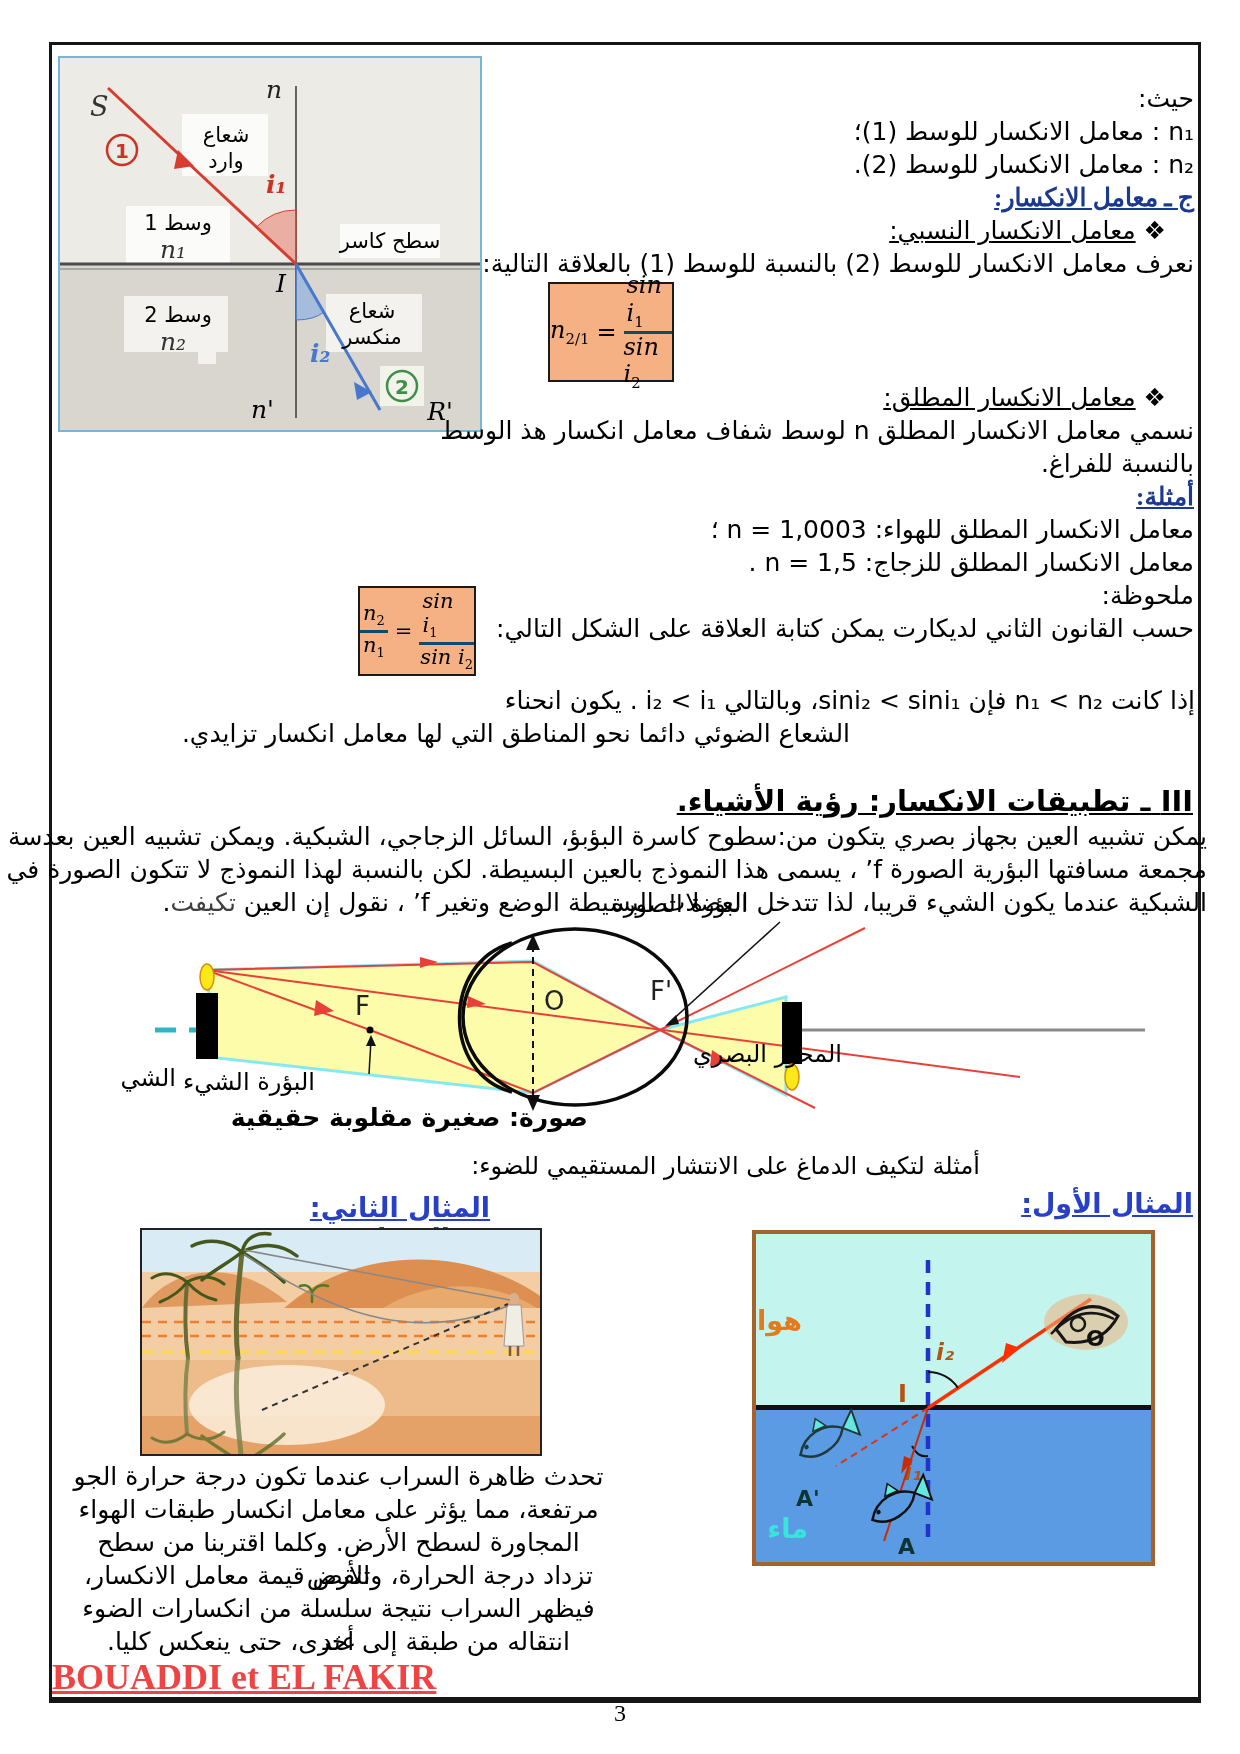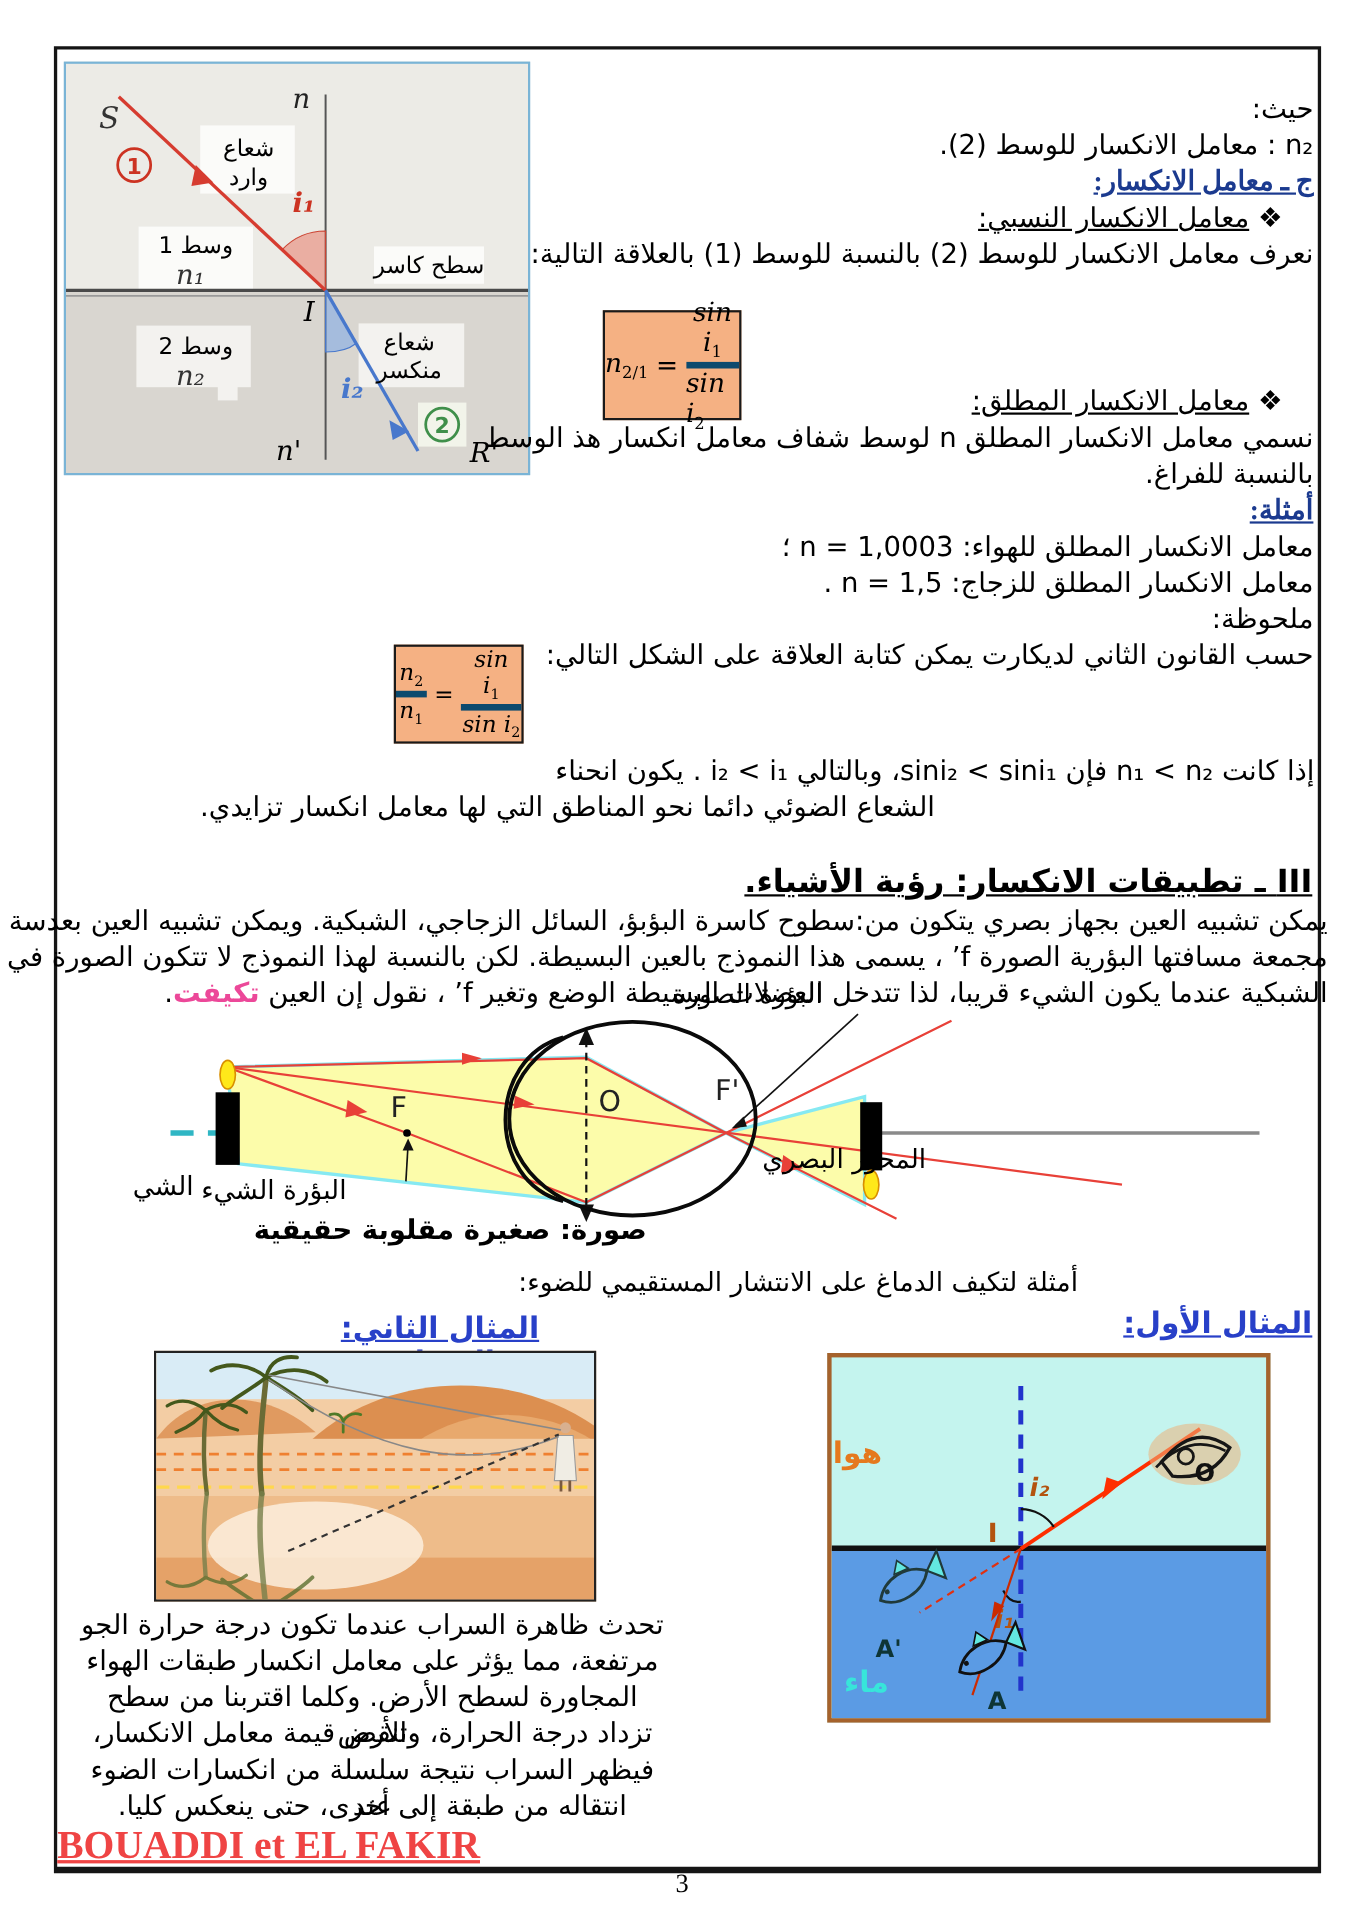--- a/index.html
+++ b/index.html
@@ -7,27 +7,27 @@
         font-family:"DejaVu Sans",sans-serif;color:#000;}
   .abs{position:absolute;}
   .frame{position:absolute;left:49px;top:42px;width:1146px;height:1652px;
          border:3px solid #151515;border-bottom-width:6px;}
   .ar{direction:rtl;text-align:right;}
   .tline{font-size:25px;height:33px;line-height:33px;white-space:nowrap;}
   .gap{height:101px;}
   .blue-head{color:#1b3a8f;font-weight:bold;text-decoration:underline;font-family:Liberation Serif, serif;}
   .uline{text-decoration:underline;}
   .ex-title{color:#2840c8;font-weight:bold;text-decoration:underline;font-size:27px;}
-  .red{color:#ec4899;font-weight:bold;}
+  .red{color:#404040;font-weight:normal;}
   .formula-box{position:absolute;background:#f5b183;border:2px solid #1a1a1a;
       display:flex;flex-direction:row;align-items:center;justify-content:center;gap:7px;
       font-family:"DejaVu Serif",serif;font-style:italic;direction:ltr;}
   .formula-box sub{font-size:0.62em;font-style:normal;}
   .frac{display:inline-flex;flex-direction:column;align-items:center;line-height:1.15;}
-  .frac .num{border-bottom:6px solid #0c4a6e;padding:0 3px;text-align:center;}
+  .frac .num{border-bottom:3px solid #0c4a6e;padding:0 3px;}
   .meq{font-style:normal;}
   .sec3-title{font-size:29px;font-weight:bold;text-decoration:underline;}
   .footer-authors{font-family:"Liberation Serif",serif;font-weight:bold;font-size:36px;
       color:#ef4444;text-decoration:underline;}
   .pagenum{font-family:"Liberation Serif",serif;font-size:24px;text-align:center;width:100%;}
   svg text{font-family:"DejaVu Sans",sans-serif;}
   svg .lat{font-family:"DejaVu Serif",serif;font-style:italic;}
 </style>
 </head>
 <body>
@@ -76,20 +76,21 @@
     <text x="100" y="292" class="lat" font-size="25" fill="#333">n₂</text>
     <text x="312" y="260" text-anchor="middle" font-size="21">شعاع</text>
     <text x="312" y="286" text-anchor="middle" font-size="21">منكسر</text>
     <text x="250" y="304" class="lat" font-size="25" font-weight="bold" fill="#4878cc">i₂</text>
     <text x="214" y="360" text-anchor="end" class="lat" font-size="25">n'</text>
     <text x="380" y="362" text-anchor="middle" class="lat" font-size="25">R'</text>
   </svg>
 
   <div class="abs ar" style="left:488px;top:82px;width:706px;">
     <div class="tline">حيث:</div>
+    <div class="tline">n₁ : معامل الانكسار للوسط (1)؛</div>
     <div class="tline">n₂ : معامل الانكسار للوسط (2).</div>
     <div class="tline"><span class="blue-head">ج ـ معامل الانكسار:</span></div>
     <div class="tline" style="padding-right:28px;"><span>❖</span> <span class="uline">معامل الانكسار النسبي:</span></div>
     <div class="tline">نعرف معامل الانكسار للوسط (2) بالنسبة للوسط (1) بالعلاقة التالية:</div>
     <div class="gap"></div>
     <div class="tline" style="padding-right:28px;"><span>❖</span> <span class="uline">معامل الانكسار المطلق:</span></div>
     <div class="tline">نسمي معامل الانكسار المطلق n لوسط شفاف معامل انكسار هذ الوسط</div>
     <div class="tline">بالنسبة للفراغ.</div>
     <div class="tline"><span class="blue-head">أمثلة:</span></div>
     <div class="tline">معامل الانكسار المطلق للهواء:  n = 1,0003 ؛</div>

